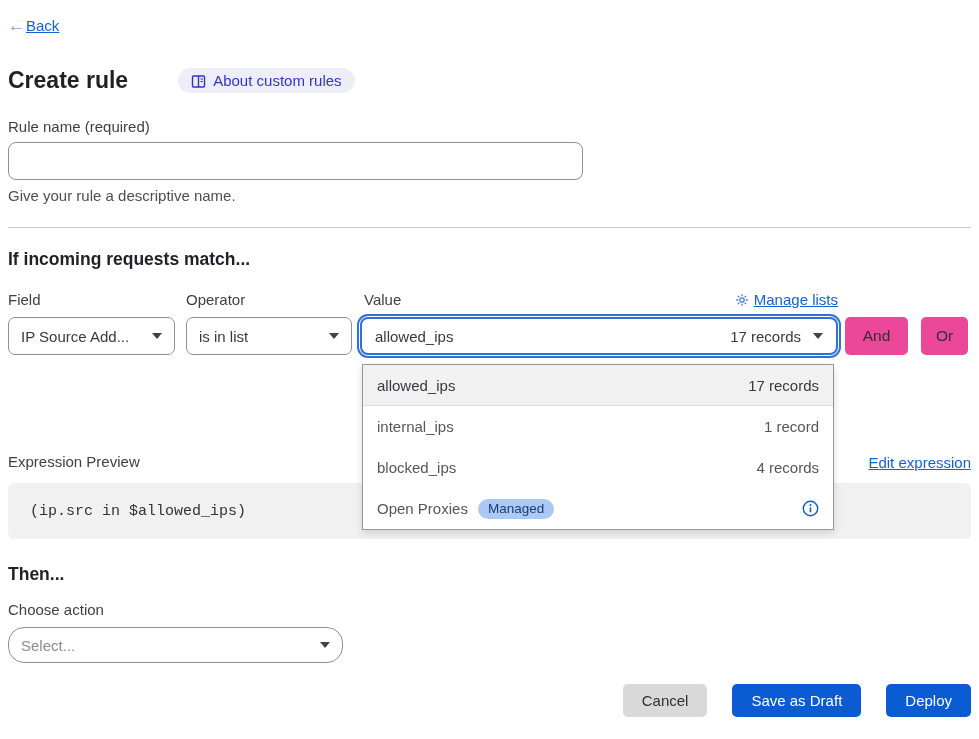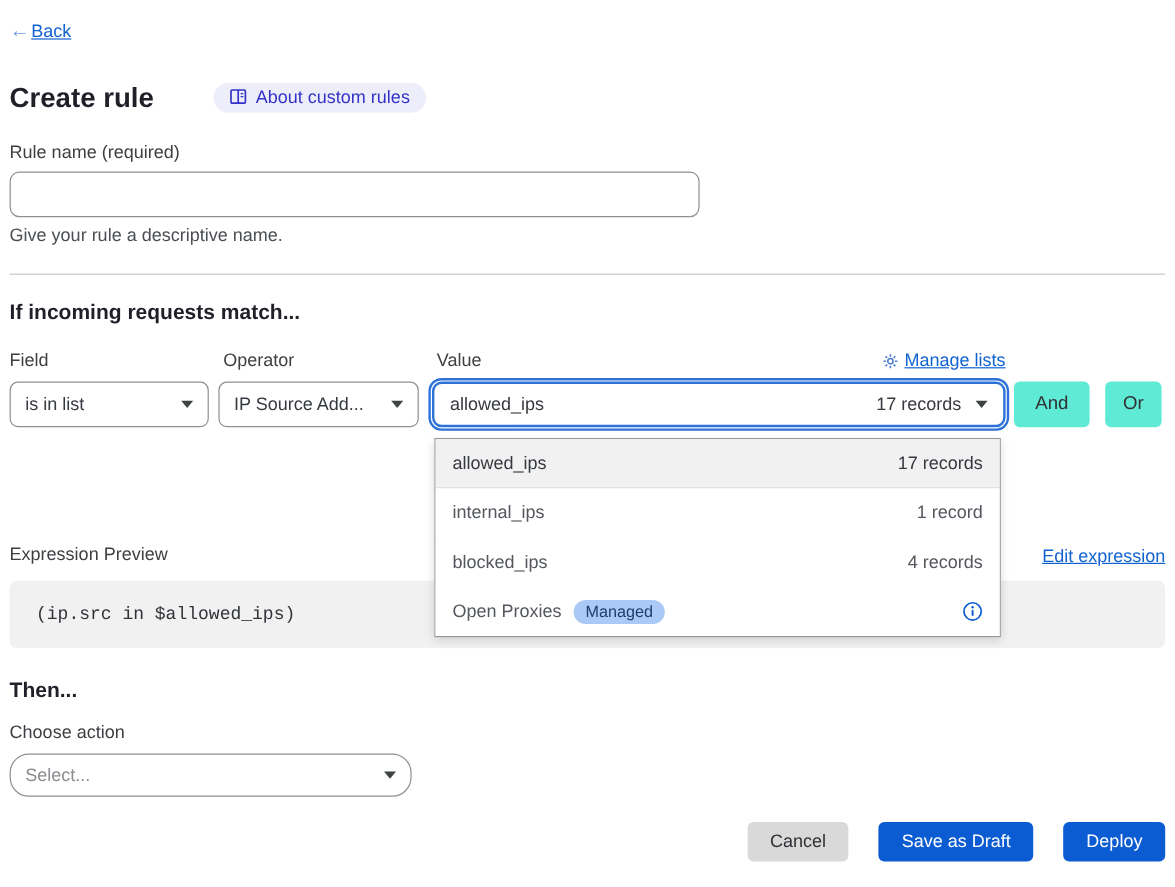--- a/index.html
+++ b/index.html
@@ -10,21 +10,21 @@
   
   .link { color:#1263d2; text-decoration:underline; font-size:15px; cursor:pointer; }
 
   
   .back-row { font-size:15px; line-height:20px; }
   .back-arrow { color:#6f9de5; text-decoration:none; display:inline-block; margin-right:1px; font-size:17px; }
 
   
   .title-row { margin-top:30px; display:flex; align-items:center;gap:36px; }
   .page-title { font-size:23px; font-weight:bold; color:#1f2028; line-height:28px; }
-  .about-pill { margin-left:14px; display:inline-flex; align-items:flex-start; gap:7px;
+  .about-pill { margin-left:14px; display:inline-flex; align-items:flex-end; gap:7px;
     background:#eeeefb; color:#3333c9; border-radius:14px; padding:4px 13px;
     font-size:15px; cursor:pointer; }
   .about-pill svg { display:block; }
 
   
   .field-label { margin-top:23px; font-size:15px; color:#3d3f42; line-height:19px; }
   .rule-name-input { margin-top:6px; width:575px; height:38px; border:1px solid #8f8f8f;
     border-radius:8px; font-size:15px; padding:0 12px; color:#33363b; outline:none;
     font-family:"Liberation Sans", sans-serif; }
   .helper-text { margin-top:6px; font-size:15px; color:#4b4e52; line-height:19px; }
@@ -46,21 +46,21 @@
     display:flex; align-items:center; justify-content:space-between; padding:0 12px;
     font-size:15px; color:#36393f; cursor:pointer; }
   .sel-field { width:167px; margin-right:11px; }
   .sel-op { width:166px; margin-right:8px; }
   .sel-value-wrap { position:relative; width:478px; margin-right:7px; }
   .sel-value { width:478px; border:2px solid #2d71d9; border-radius:8px;
     box-shadow:0 0 0 1px #ffffff, 0 0 0 3px #2d71d9; padding:0 13px; }
   .sel-value .right-group { display:flex; align-items:center; gap:12px; }
   .caret { width:0; height:0; border-left:5px solid transparent; border-right:5px solid transparent;
     border-top:6px solid #3f4440; }
-  .btn-gray { background:#5eead4; color:#2e3033; border:none; border-radius:5px;
+  .btn-gray { background:#ec4899; color:#2e3033; border:none; border-radius:5px;
     font-size:15.5px; font-family:"Liberation Sans", sans-serif; cursor:pointer; }
   .btn-and { height:38px; width:63px; margin-right:13px; }
   .btn-or { height:38px; width:47px; }
 
   
   .list-panel { position:absolute; top:calc(100% + 9px); left:2px; width:472px;
     background:#ffffff; border:1px solid #979797; box-shadow:0 3px 8px rgba(0,0,0,0.14);
     z-index:20; }
   .list-row { height:41px; display:flex; align-items:center; justify-content:space-between;
     padding:0 14px; font-size:15px; color:#54575d; cursor:pointer; background:#fff; }
@@ -138,26 +138,26 @@
             <path d="M7 1.2v2M7 10.8v2M1.2 7h2M10.8 7h2M2.9 2.9l1.4 1.4M9.7 9.7l1.4 1.4M11.1 2.9L9.7 4.3M4.3 9.7l-1.4 1.4"></path>
           </g>
         </svg>
           </span>
         <span>Manage lists</span>
       </span>
     </div>
   </div>
 
   <div class="cond-row">
+    <div class="select-box sel-field">
+      <span>IP Source Add...</span>
+      <span class="caret"></span>
+    </div>
     <div class="select-box sel-op">
       <span>is in list</span>
-      <span class="caret"></span>
-    </div>
-    <div class="select-box sel-field">
-      <span>IP Source Add...</span>
       <span class="caret"></span>
     </div>
     <div class="sel-value-wrap">
       <div class="select-box sel-value">
         <span>allowed_ips</span>
         <span class="right-group">
           <span>17 records</span>
           <span class="caret"></span>
         </span>
       </div>

